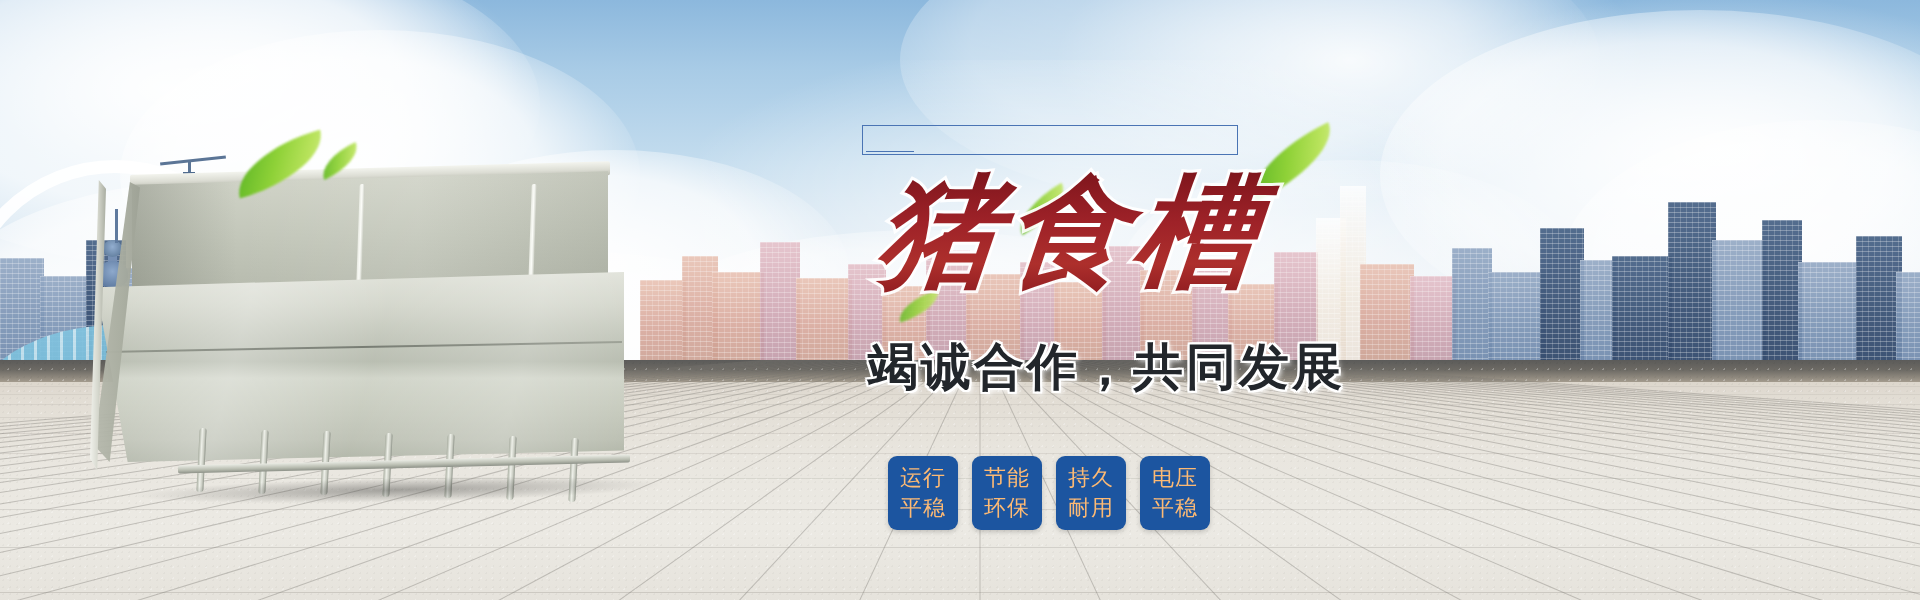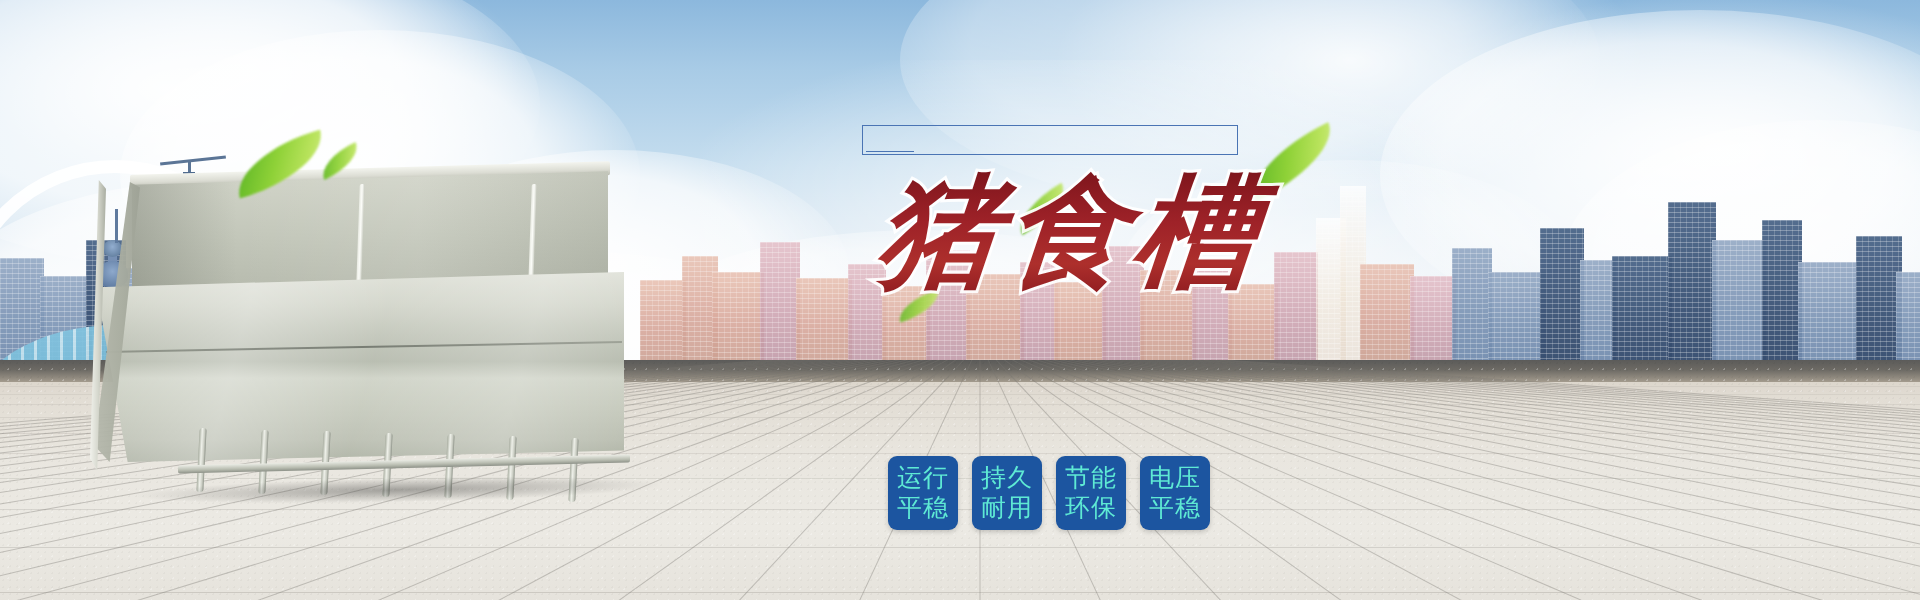--- a/index.html
+++ b/index.html
@@ -336,23 +336,23 @@
     height: 74px;
     background: #1c55a0;
     border-radius: 9px;
     display: flex;
     flex-direction: column;
     align-items: center;
     justify-content: center;
     box-shadow: 0 2px 5px rgba(0,0,0,.18);
   }
   .badge-line {
-    color: #5eead4;
+    color: #fdba74;
     font-family: "DejaVu Sans", "Liberation Sans", sans-serif;
-    font-size: 25px;
+    font-size: 22px;
     line-height: 30px;
     letter-spacing: 1px;
     white-space: nowrap;
   }
 </style>
 </head>
 <body>
 
 <div class="banner">
 
@@ -541,33 +541,34 @@
     </div>
 
   <div class="content">
 
     <div class="frame"></div>
     <div class="frame-lead"></div>
 
     <div class="title-outline">猪食槽</div>
     <div class="title-main">猪食槽</div>
 
+    <div class="subtitle">竭诚合作，共同发展</div>
 
     <div class="badges" id="badges">
         <div class="badge">
           <div class="badge-line">运行</div>
           <div class="badge-line">平稳</div>
         </div>
         <div class="badge">
+          <div class="badge-line">节能</div>
+          <div class="badge-line">环保</div>
+        </div>
+        <div class="badge">
           <div class="badge-line">持久</div>
           <div class="badge-line">耐用</div>
-        </div>
-        <div class="badge">
-          <div class="badge-line">节能</div>
-          <div class="badge-line">环保</div>
         </div>
         <div class="badge">
           <div class="badge-line">电压</div>
           <div class="badge-line">平稳</div>
         </div>
       </div>
   </div>
 
 </div>
 

